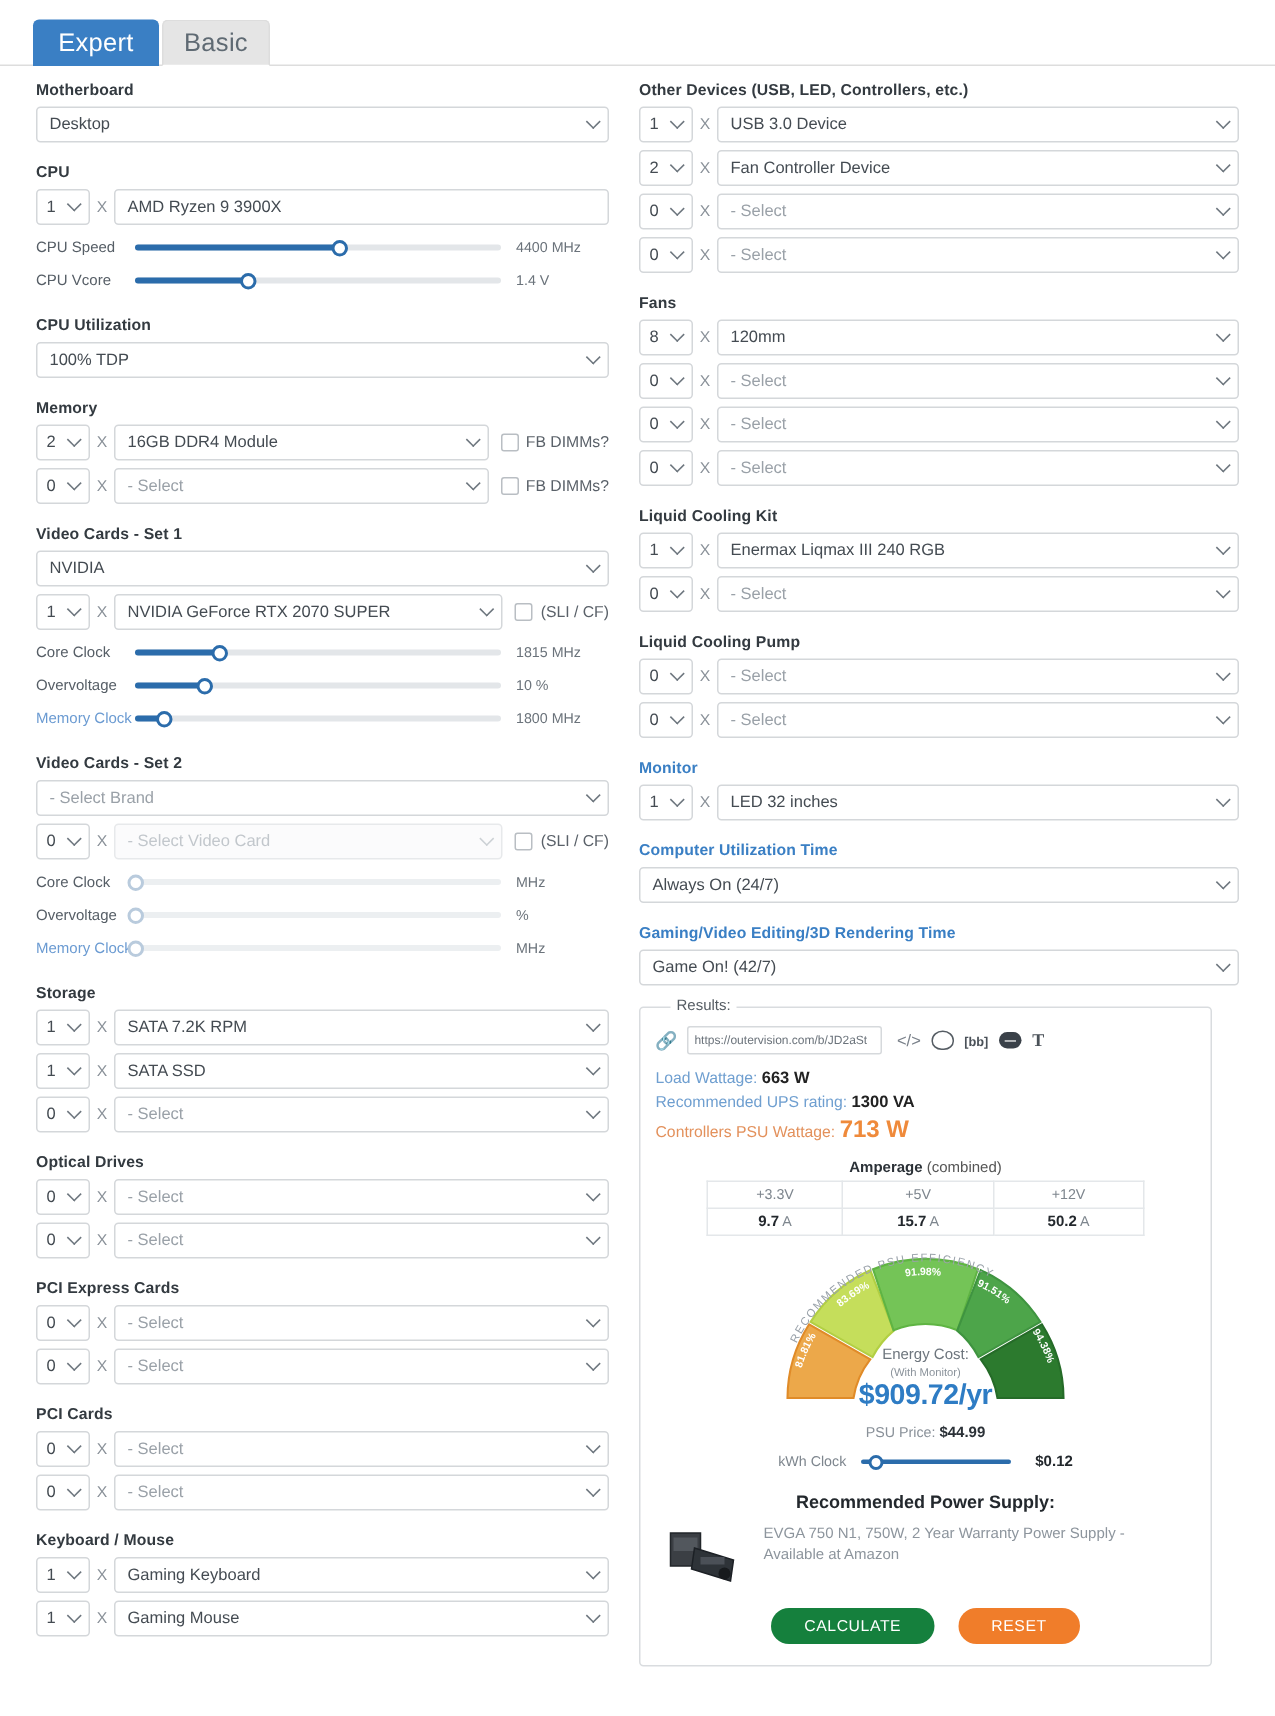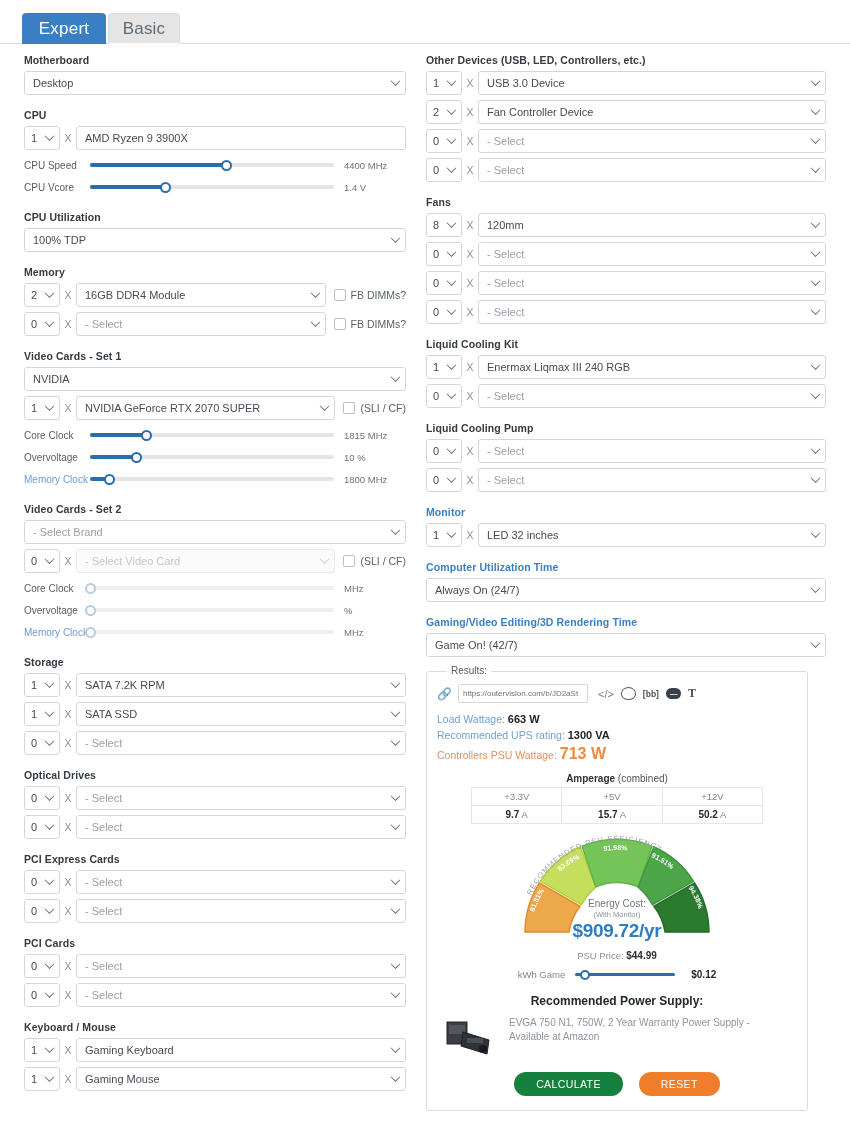--- a/index.html
+++ b/index.html
@@ -762,21 +762,21 @@
           <div class="g-cost">$909.72/yr</div>
         </div>
       </div>
 
       <div class="psu-price">
         <span>PSU Price:</span>
         <b>$44.99</b>
       </div>
 
       <div class="kwh-row">
-        <span class="kwh-lbl">kWh Game</span>
+        <span class="kwh-lbl">kWh Clock</span>
         <span class="kwh-track">
           <span class="kwh-knob"></span>
         </span>
         <span class="kwh-val">$0.12</span>
       </div>
 
       <div class="rps-title">Recommended Power Supply:</div>
       <div class="rps-row">
         <div class="rps-img">
           <svg width="56" height="44" viewBox="0 0 56 44">

